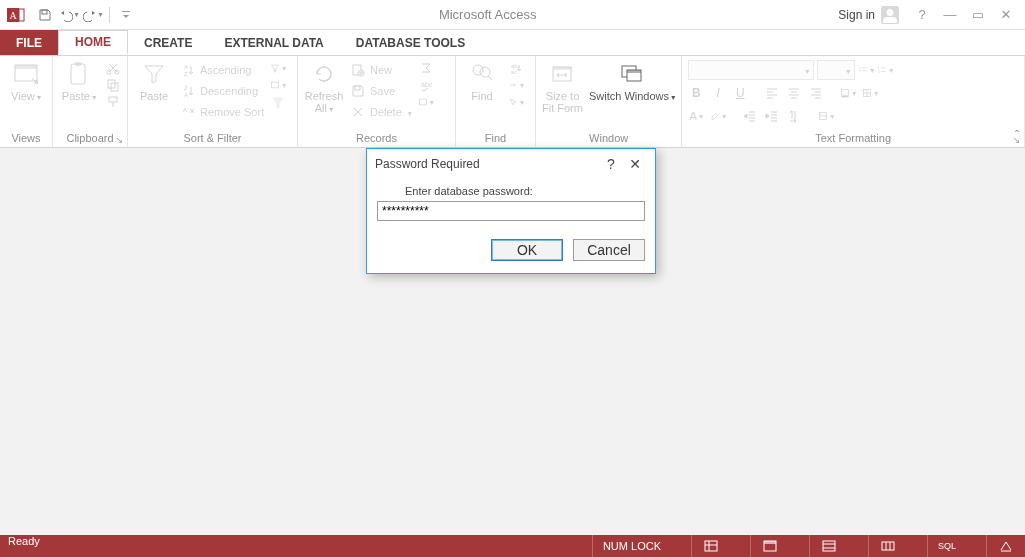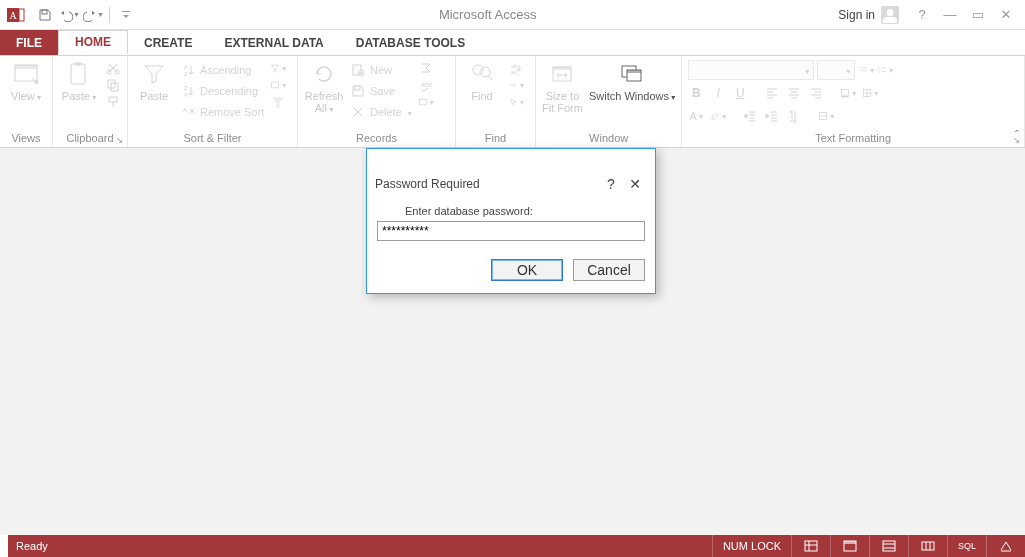--- a/index.html
+++ b/index.html
@@ -77,32 +77,32 @@
   
   .dialog {
     position:absolute;
     left:366px; top:148px;
     width:290px;
     background:#fff;
     border:1px solid #2f9de0;
     box-shadow: 3px 3px 10px rgba(0,0,0,0.25);
     z-index:50;
   }
-  .dlg-title { display:flex; align-items:center; height:30px; padding:0 8px; font-size:12px; color:#444;margin-top:20px; }
+  .dlg-title { display:flex; align-items:center; height:30px; padding:0 8px; font-size:12px; color:#444; }
   .dlg-title .t { flex:1; }
   .dlg-title .h, .dlg-title .x { width:24px; text-align:center; font-size:14px; color:#444; }
   .dlg-body { padding: 6px 10px 12px; }
   .dlg-label { font-size:11px; color:#444; margin-bottom:4px;margin-left:28px; }
   .dlg-input { width:100%; height:20px; border:1px solid #9c9c9c; padding:0 4px; font-family:inherit; font-size:12px; letter-spacing:0px; }
   .dlg-buttons { display:flex; justify-content:flex-end; gap:10px; margin-top:18px; }
   .dlg-btn { width:72px; height:22px; border:1px solid #9c9c9c; background:#f3f3f3; font-size:14px; color:#333; display:flex; align-items:center; justify-content:center; }
   .dlg-btn.primary { border:1px solid #2f7bd0; box-shadow: inset 0 0 0 1px #7bb7ef; }
 
   
-  .statusbar { position:absolute; left:8px; right:0; bottom:0; height:22px; background:#a4373a; color:#fff; display:flex; align-items:center; font-size:11px; }
+  .statusbar { position:absolute; left:0; right:0; bottom:0; height:22px; background:#a4373a; color:#fff; display:flex; font-size:11px;gap:20px; }
   .statusbar .left { padding-left:8px; }
   .statusbar .spacer { flex:1; }
   .statusbar .sb-item { padding:0 10px; height:100%; display:flex; align-items:center; border-left:1px solid rgba(255,255,255,0.25); }
   .statusbar .sb-ico { width:18px; height:18px; display:inline-flex; align-items:center; justify-content:center; }
 
   svg { display:block; }
   .dim { opacity:0.55; }
 </style>
 </head>
 <body>

